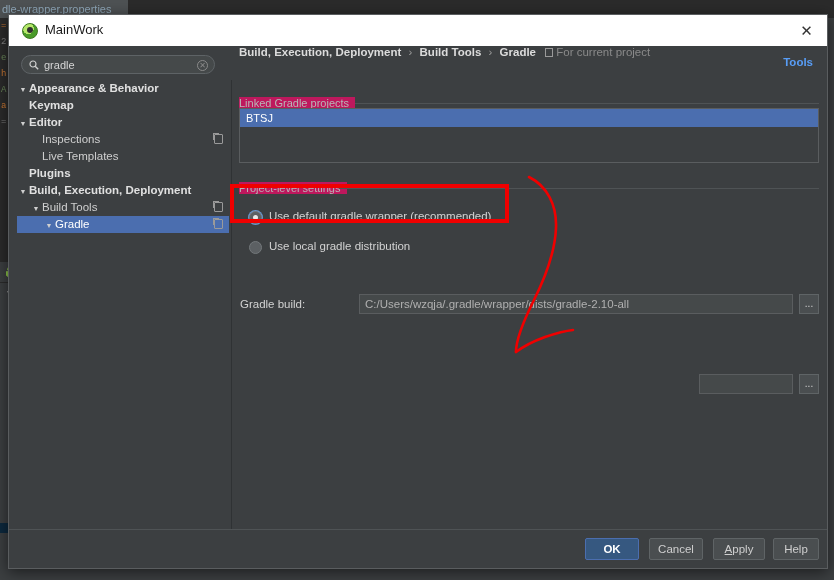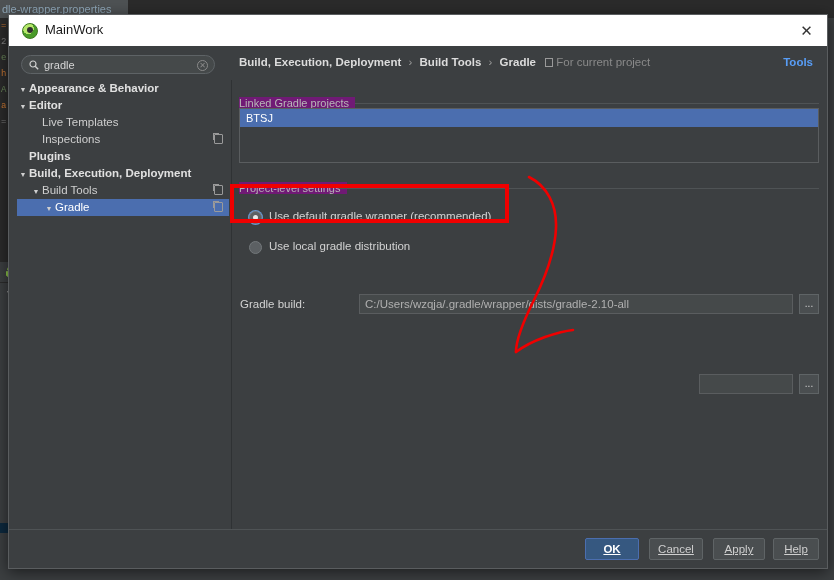--- a/index.html
+++ b/index.html
@@ -94,27 +94,27 @@
   .st-row.bold{font-weight:bold;color:#e0e0e0;}
   .st-row.sel{background:#4b6eaf;color:#ffffff;}
   .st-arrow{display:inline-block;width:12px;text-align:center;font-size:7px;color:#cfcfcf;}
   .st-copy{position:absolute;right:6px;top:3px;width:9px;height:10px;border:1px solid #9a9a9a;
      border-radius:1px;box-sizing:border-box;}
   .st-copy:after{content:"";position:absolute;left:-2px;top:-2px;width:6px;height:7px;
      border:1px solid #9a9a9a;border-right:none;border-bottom:none;box-sizing:border-box;}
   #set-tree-divider{position:absolute;left:222px;top:34px;width:1px;height:480px;background:#2f3234;}
 
   
-  #breadcrumb{position:absolute;left:230px;top:10px;font-size:11.5px;font-weight:bold;color:#dcdcdc;white-space:nowrap;}
+  #breadcrumb{position:absolute;left:230px;top:0;font-size:11.5px;font-weight:bold;color:#dcdcdc;white-space:nowrap;}
   #breadcrumb .sep{color:#9a9a9a;font-weight:normal;margin:0 4px;}
   #bc-forproj{font-weight:normal;color:#8a8a8a;margin-left:6px;}
   #bc-proj-ico{display:inline-block;width:8px;height:9px;border:1px solid #9a9a9a;box-sizing:border-box;vertical-align:-1px;margin-right:3px;}
   #reset-link{position:absolute;right:14px;top:10px;font-size:11.5px;color:#589df6;font-weight:bold;}
 
-  .grp-label{position:absolute;font-size:11px;color:#b8b8b8;background:#701a75;padding-right:6px;}
+  .grp-label{position:absolute;font-size:11px;color:#b8b8b8;background:#be185d;padding-right:6px;}
   .grp-line{position:absolute;height:1px;background:#4f5355;}
 
   #linked-list{position:absolute;left:230px;top:62px;width:580px;height:55px;background:#3c3f41;
      border:1px solid #5a5d5f;box-sizing:border-box;}
   #linked-item{position:absolute;left:0;top:0;width:100%;height:18px;background:#4b6eaf;color:#ffffff;
      font-size:11px;line-height:18px;padding-left:6px;box-sizing:border-box;}
 
   .radio-row{position:absolute;font-size:11.5px;color:#d2d2d2;}
   .radio{position:absolute;left:0;top:1px;width:13px;height:13px;border-radius:50%;
      background:#5c6063;border:1px solid #73787b;box-sizing:border-box;}
@@ -127,21 +127,21 @@
      border:1px solid #5a5d5f;box-sizing:border-box;color:#b0b0b0;font-size:11.5px;line-height:18px;padding-left:5px;}
   #gradle-home-browse{position:absolute;left:790px;top:248px;width:20px;height:20px;background:#4a4e50;
      border:1px solid #5f6466;box-sizing:border-box;color:#cfcfcf;font-size:10px;text-align:center;line-height:17px;}
   #field2{position:absolute;left:690px;top:328px;width:94px;height:20px;background:#45494a;border:1px solid #5a5d5f;box-sizing:border-box;}
   #field2-browse{position:absolute;left:790px;top:328px;width:20px;height:20px;background:#4a4e50;
      border:1px solid #5f6466;box-sizing:border-box;color:#cfcfcf;font-size:10px;text-align:center;line-height:17px;}
 
   
   #dlg-footer{position:absolute;left:0;bottom:0;width:100%;height:38px;background:#3c3f41;border-top:1px solid #4f5355;}
   .dbtn{position:absolute;top:8px;height:22px;line-height:21px;text-align:center;font-size:11.5px;
-     border-radius:2px;box-sizing:border-box;text-decoration:underline;}
+     border-radius:2px;box-sizing:border-box;}
   #btn-ok{right:188px;width:54px;background:#365880;border:1px solid #4b6eaf;color:#ffffff;font-weight:bold;}
   #btn-cancel{right:124px;width:54px;background:#4a4e50;border:1px solid #5f6466;color:#cfcfcf;}
   #btn-apply{right:62px;width:52px;background:#4a4e50;border:1px solid #5f6466;color:#cfcfcf;}
   #btn-help{right:8px;width:46px;background:#4a4e50;border:1px solid #5f6466;color:#cfcfcf;}
   #btn-apply u{text-decoration:underline;}
 
   
   #anno{position:absolute;inset:0;pointer-events:none;}
   #anno-text{position:absolute;left:556px;top:211px;font-size:15px;font-weight:bold;color:#f00000;
      font-family:"DejaVu Sans", sans-serif;white-space:nowrap;}
@@ -245,23 +245,24 @@
             <circle cx="4" cy="4" r="3" fill="none" stroke="#cfcfcf" stroke-width="1.2"></circle>
             <line x1="6.2" y1="6.2" x2="9.2" y2="9.2" stroke="#cfcfcf" stroke-width="1.4"></line>
           </svg>
       </span>
       <span id="search-val">gradle</span>
       <span id="search-clear">✕</span>
     </div>
 
     <div id="set-tree">
         <div class="st-row bold"><span style="display:inline-block;width:0px"></span><span class="st-arrow">▼</span><span>Appearance &amp; Behavior</span></div>
+        <div class="st-row bold"><span style="display:inline-block;width:0px"></span><span class="st-arrow"></span><span>Keymap</span></div>
         <div class="st-row bold"><span style="display:inline-block;width:0px"></span><span class="st-arrow">▼</span><span>Editor</span></div>
+        <div class="st-row"><span style="display:inline-block;width:13px"></span><span class="st-arrow"></span><span>Inspections</span><span class="st-copy"></span></div>
         <div class="st-row"><span style="display:inline-block;width:13px"></span><span class="st-arrow"></span><span>Live Templates</span></div>
-        <div class="st-row"><span style="display:inline-block;width:13px"></span><span class="st-arrow"></span><span>Inspections</span><span class="st-copy"></span></div>
         <div class="st-row bold"><span style="display:inline-block;width:0px"></span><span class="st-arrow"></span><span>Plugins</span></div>
         <div class="st-row bold"><span style="display:inline-block;width:0px"></span><span class="st-arrow">▼</span><span>Build, Execution, Deployment</span></div>
         <div class="st-row"><span style="display:inline-block;width:13px"></span><span class="st-arrow">▼</span><span>Build Tools</span><span class="st-copy"></span></div>
         <div class="st-row sel"><span style="display:inline-block;width:26px"></span><span class="st-arrow">▼</span><span>Gradle</span><span class="st-copy"></span></div>
       </div>
     <div id="set-tree-divider"></div>
 
     <div id="breadcrumb">
       <span>Build, Execution, Deployment</span>
       <span class="sep">›</span>

